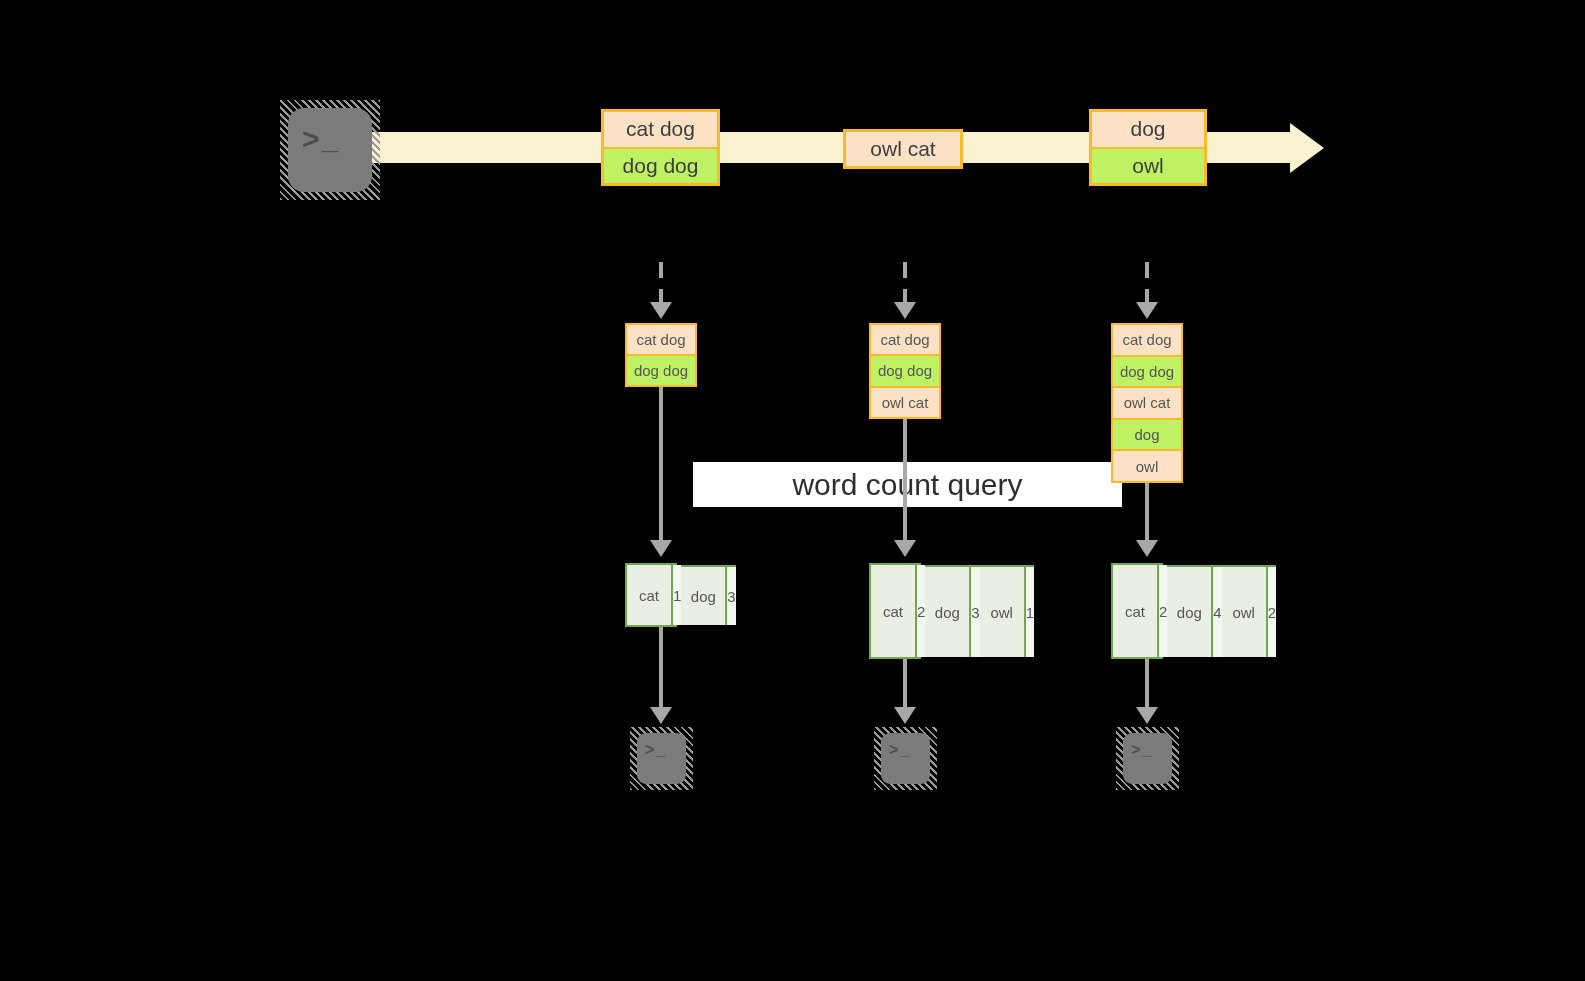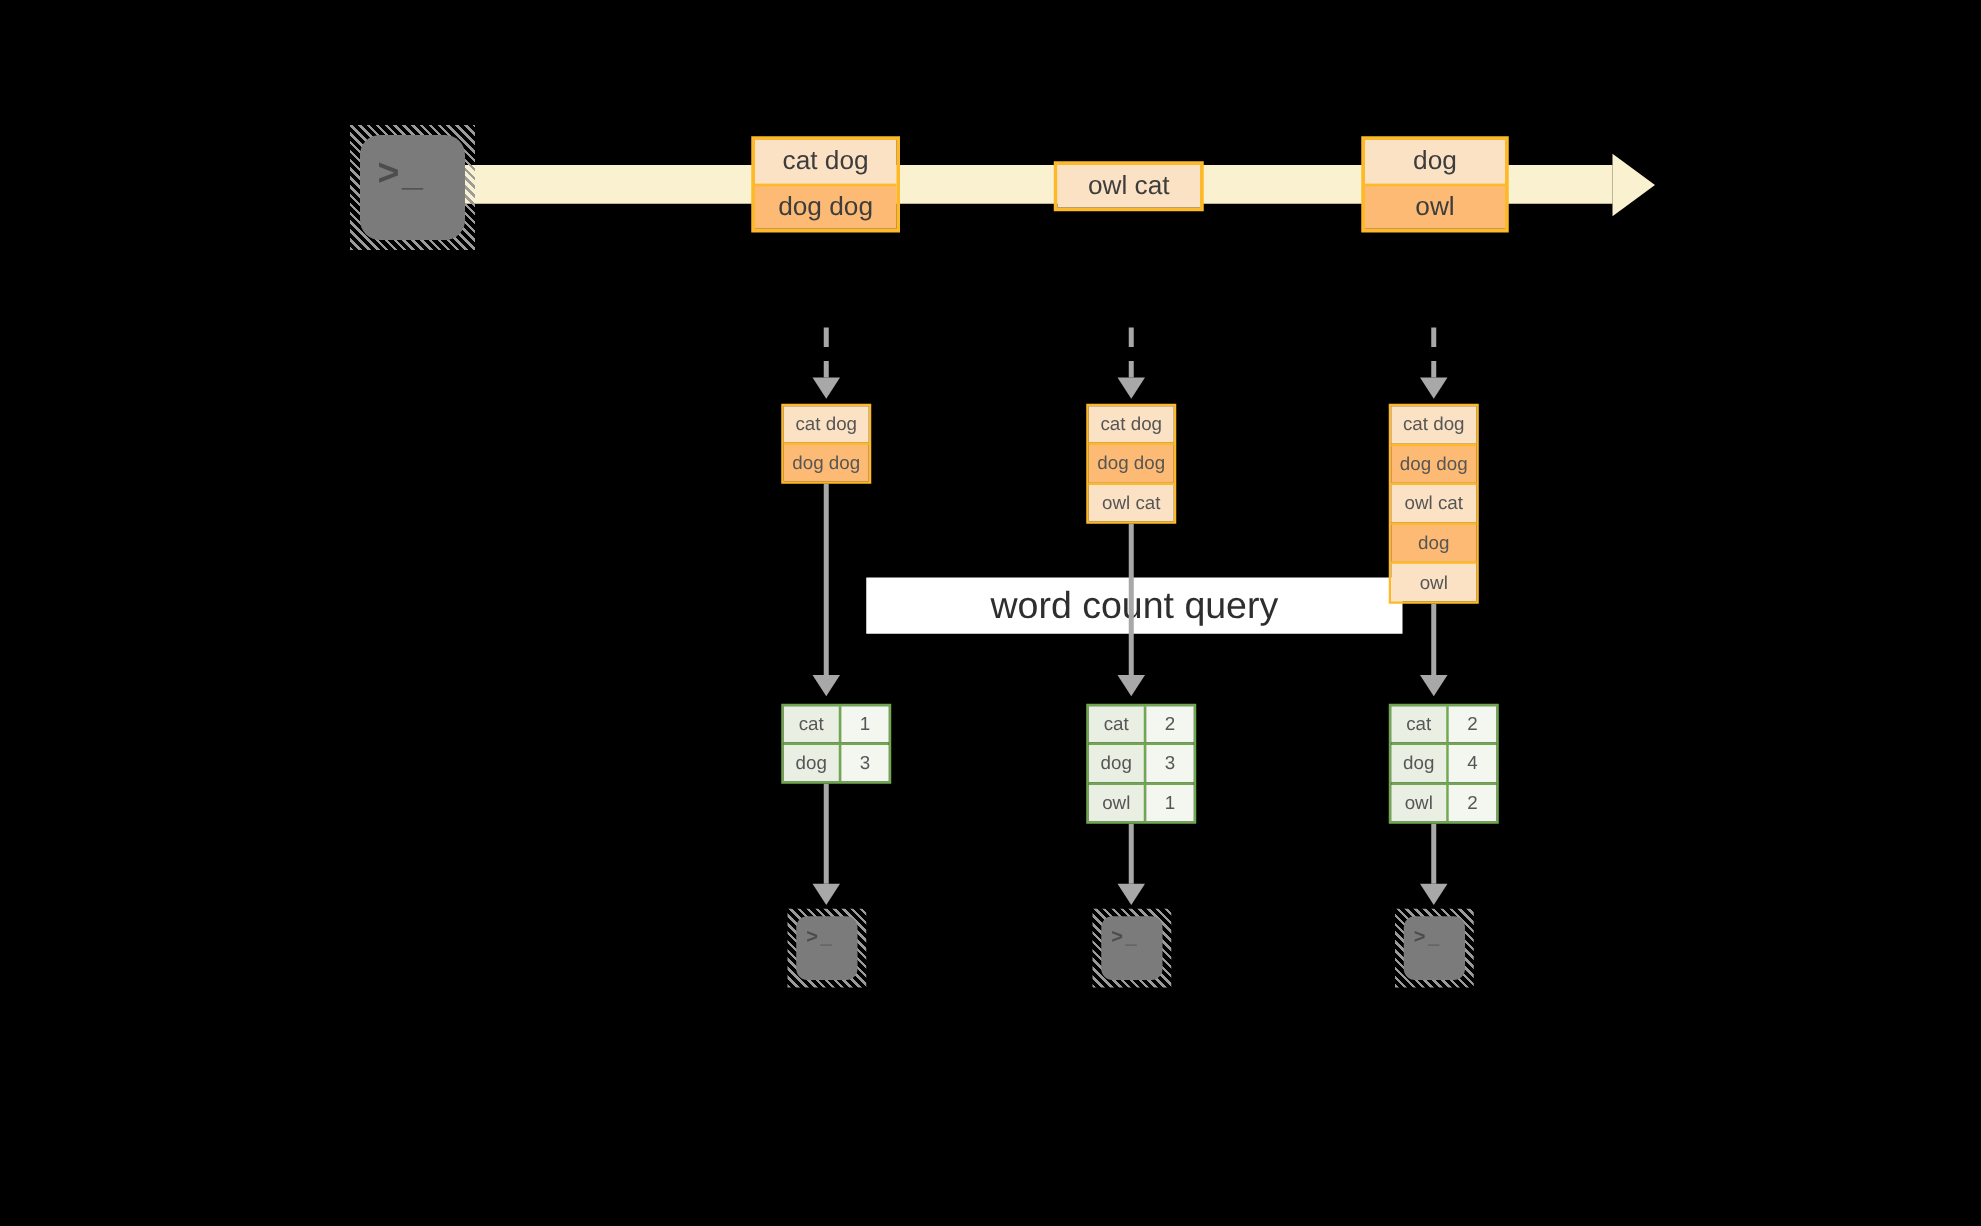--- a/index.html
+++ b/index.html
@@ -21,36 +21,36 @@
   .term.src .glyph{font-size:30px;padding:16px 0 0 14px;}
   .term.snk{width:63px;height:63px;top:727px;}
   .term.snk .inner{left:7px;top:6px;right:7px;bottom:6px;border-radius:9px;}
   .term.snk .glyph{font-size:16px;padding:9px 0 0 8px;}
   
   .ebox{position:absolute;z-index:3;border:3px solid #FDB92A;display:flex;flex-direction:column;box-sizing:border-box;}
   .ebox .cell{flex:1;display:flex;align-items:center;justify-content:center;
     font-size:21px;color:#3d3d3d;}
   .ebox .cell + .cell{border-top:2.5px solid #FDB92A;}
   .fill-peach{background:#FBE2C4;}
-  .fill-cream{background:#fdba74;text-align:center;}
+  .fill-cream{background:#bef264;text-align:center;}
   
   .vline{position:absolute;width:4px;background:#A8A8A8;z-index:2;}
   .vdash{position:absolute;width:4px;z-index:2;
     background:repeating-linear-gradient(to bottom,#A8A8A8 0 16px,transparent 16px 27px);}
   .ahead{position:absolute;width:0;height:0;z-index:2;
     border-left:11px solid transparent;border-right:11px solid transparent;border-top:17px solid #A8A8A8;}
   
   .stable{position:absolute;width:72px;border:2.5px solid #FDB92A;box-sizing:border-box;
     display:flex;flex-direction:column;z-index:3;}
   .stable .cell{flex:1;display:flex;align-items:center;justify-content:center;
     font-size:15px;color:#565656;}
   .stable .cell + .cell{border-top:2px solid #FDB92A;}
   
-  .gtable{position:absolute;width:88px;border:2.5px solid #6FA84F;box-sizing:border-box;
-    display:flex;flex-direction:column;z-index:3;}
+  .gtable{position:absolute;width:52px;border:2.5px solid #6FA84F;box-sizing:border-box;
+    display:flex;flex-direction:row;z-index:3;}
   .gtable .row{flex:1;display:flex;}
   .gtable .row + .row{border-top:2px solid #6FA84F;}
   .gtable .k{width:44px;background:#E9EFE3;border-right:2px solid #6FA84F;
     display:flex;align-items:center;justify-content:center;font-size:15px;color:#565656;}
   .gtable .v{flex:1;background:#F3F7F0;display:flex;align-items:center;justify-content:center;
     font-size:15px;color:#565656;}
   
   .banner{position:absolute;left:693px;top:462px;width:429px;height:45px;background:#FFFFFF;z-index:1;
     display:flex;align-items:center;justify-content:center;font-size:30px;color:#2e2e2e;}
 </style>

